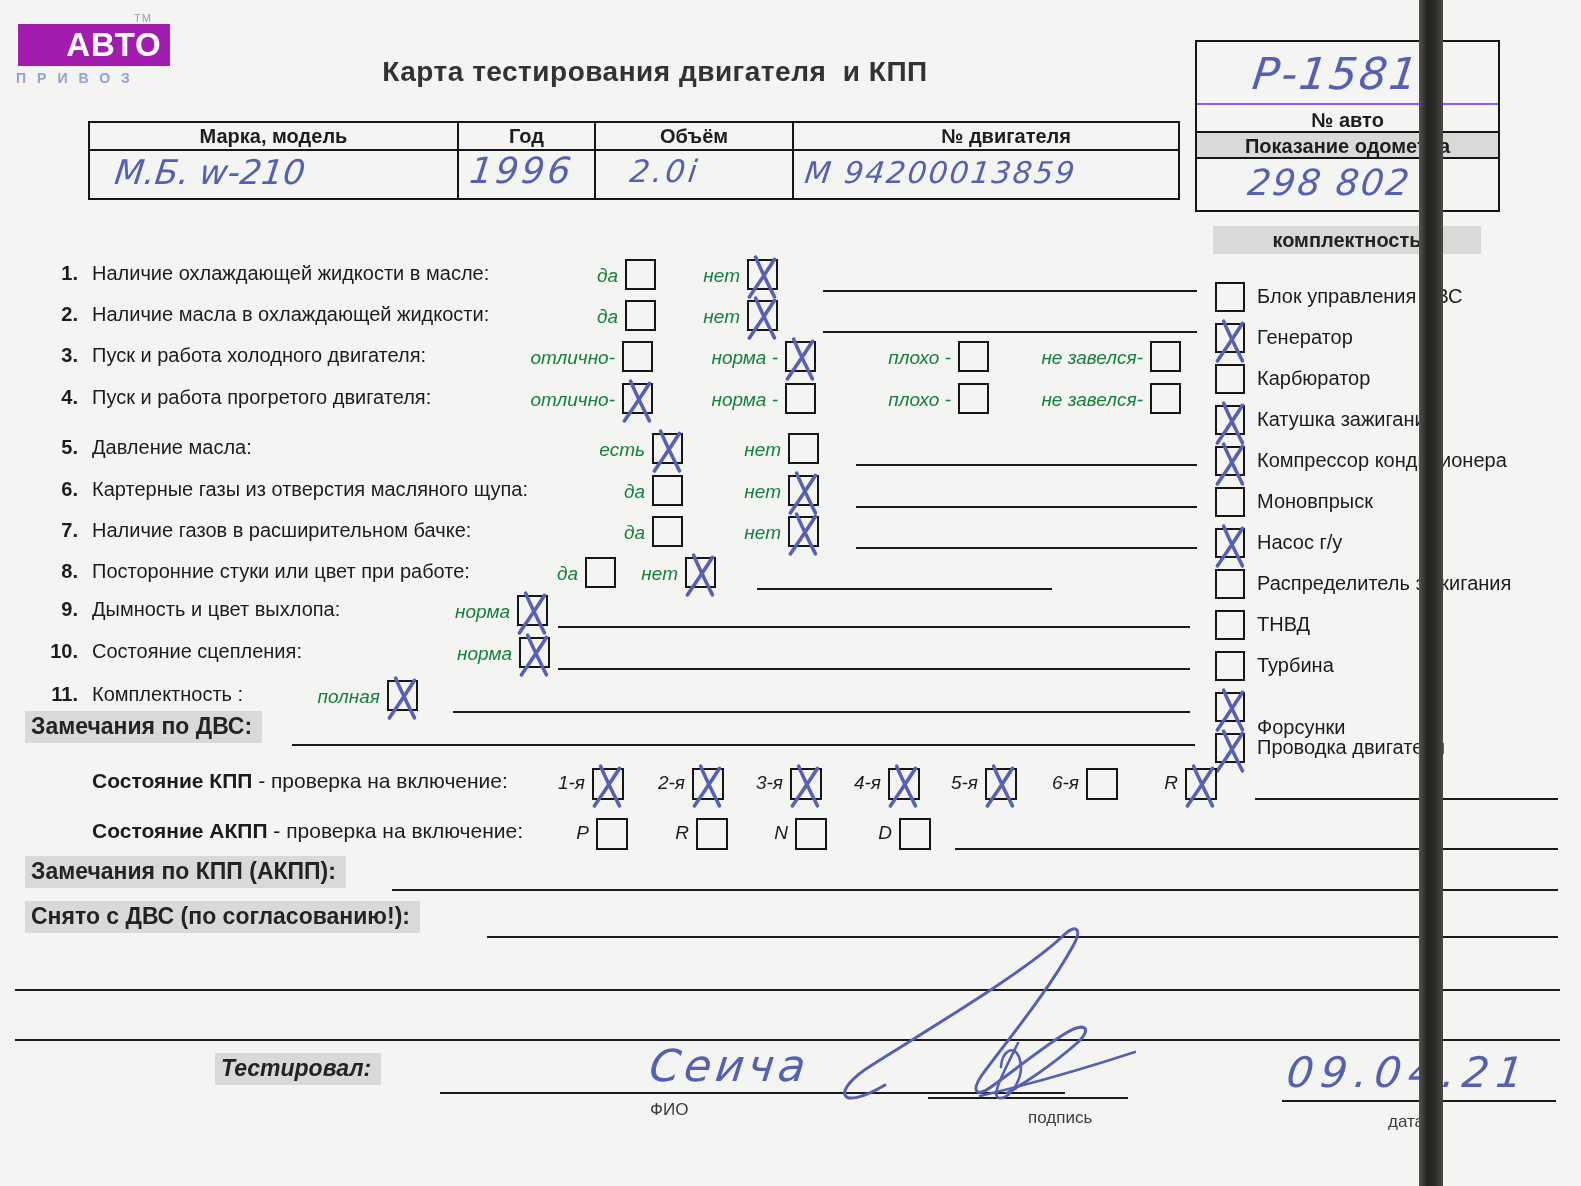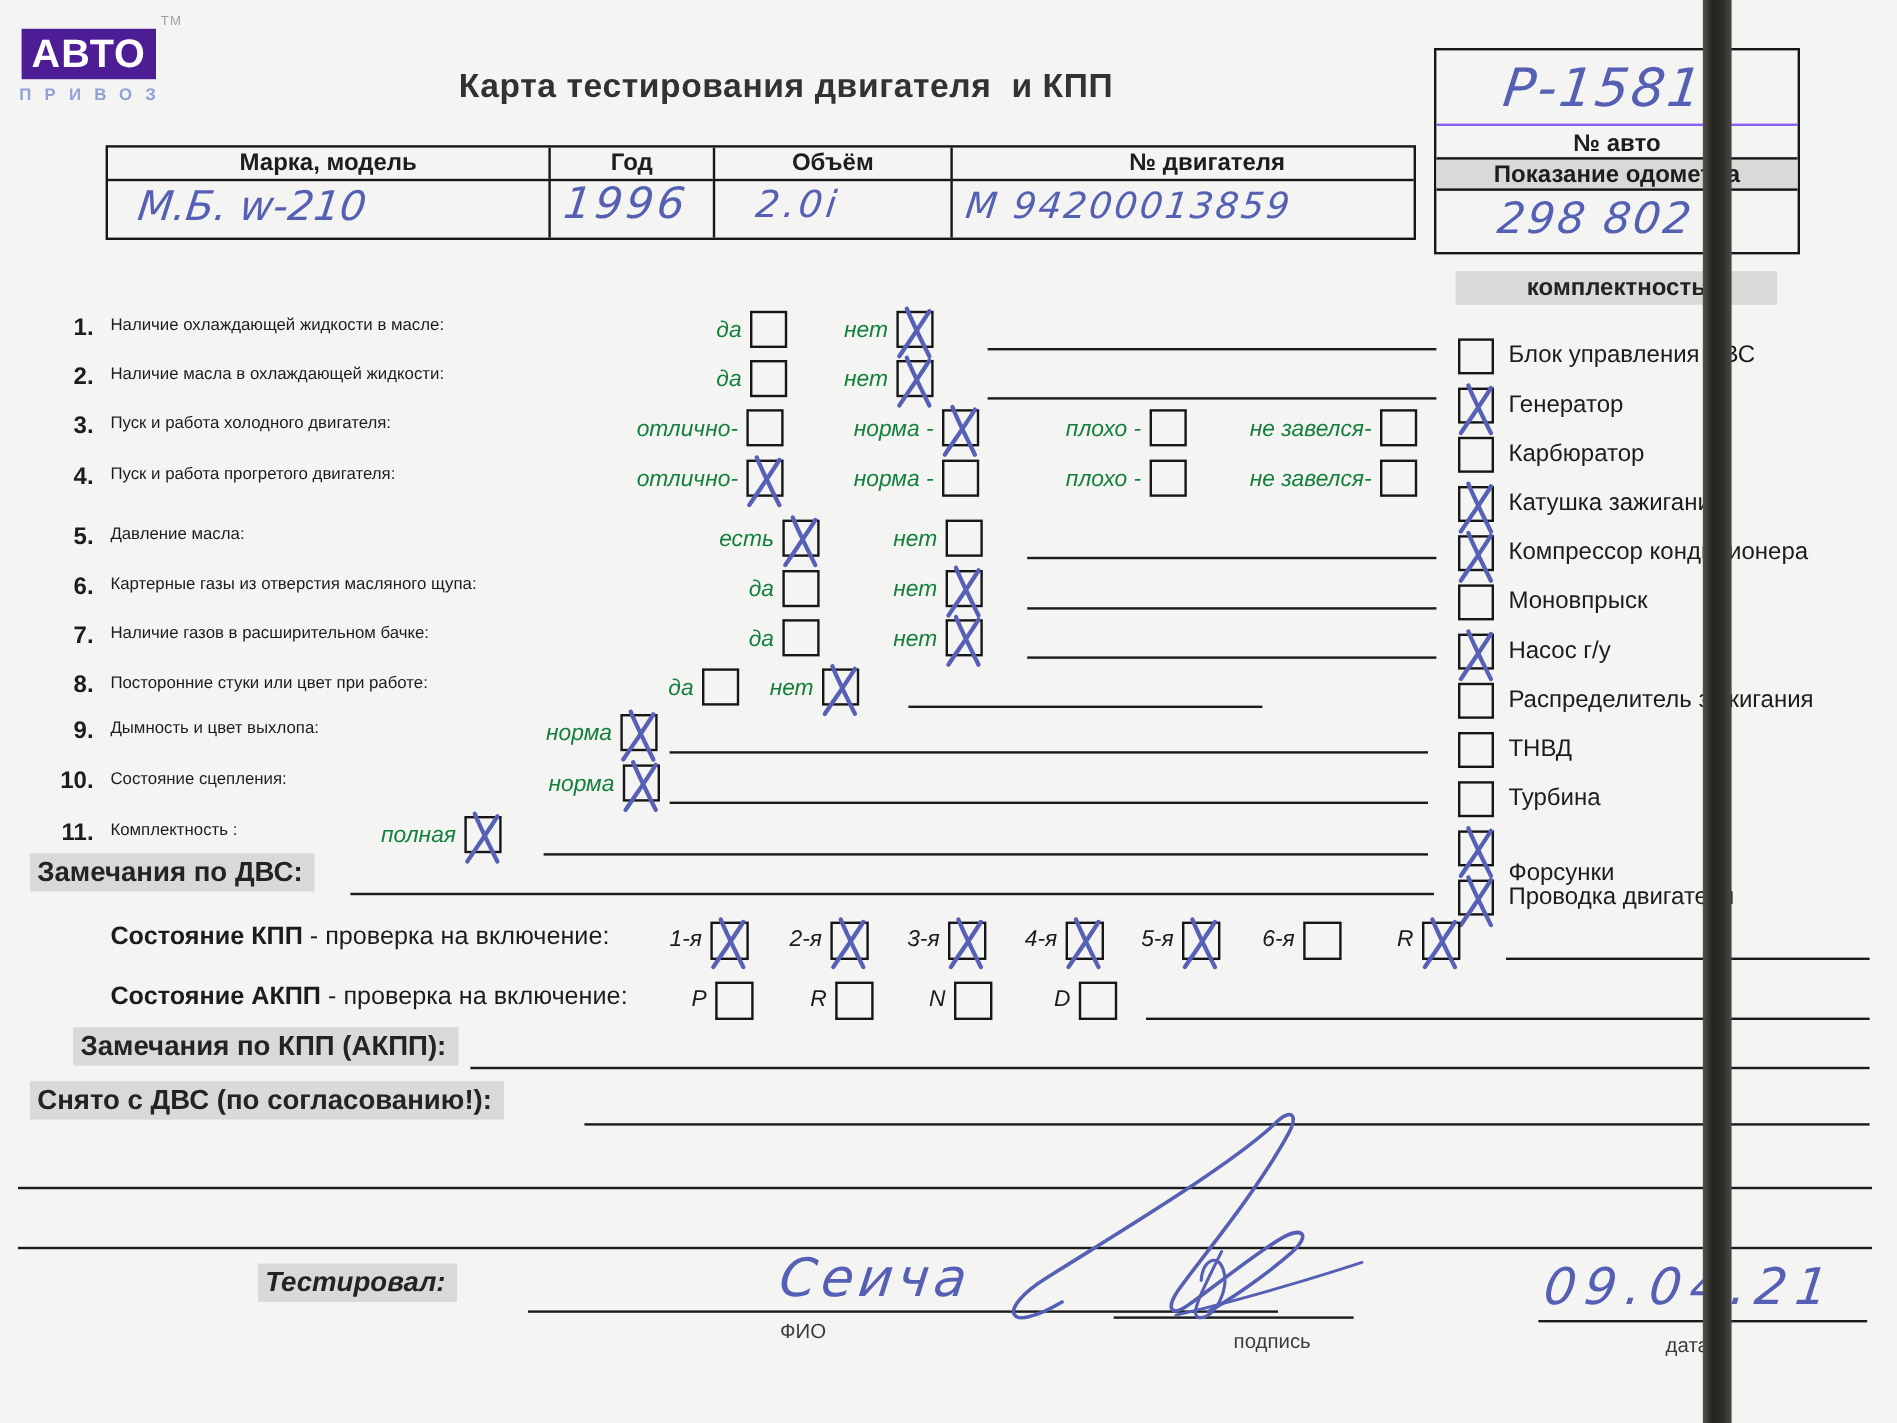--- a/index.html
+++ b/index.html
@@ -1,37 +1,37 @@
 <!DOCTYPE html>
 <html><head>
 <meta charset="utf-8">
 <style>
   html,body{margin:0;padding:0;}
   body{font-family:"Liberation Sans",sans-serif;background:#e8e8e6;}
   #sheet{position:relative;width:1581px;height:1186px;background:#f4f4f2;overflow:hidden;}
   .abs{position:absolute;}
   
-  .logo-box{left:18px;top:24px;width:112px;height:42px;background:#4c1d95;color:#fff;
-    font-weight:bold;font-size:33px;text-align:center;line-height:42px;letter-spacing:1px;}
+  .logo-box{left:18px;top:24px;width:112px;height:42px;background:#a21caf;color:#fff;
+    font-weight:bold;font-size:33px;text-align:center;line-height:42px;letter-spacing:1px;padding-left:40px;}
   .logo-tm{left:134px;top:12px;font-size:11px;color:#9aa0a8;letter-spacing:1px;}
   .logo-sub{left:16px;top:70px;font-size:14px;font-weight:bold;color:#93a1d4;letter-spacing:11px;}
   
   .title{left:240px;top:56px;width:830px;text-align:center;font-size:28px;font-weight:bold;
     color:#323232;white-space:pre;letter-spacing:.5px;}
   
   .tbl-border{border:2px solid #161616;box-sizing:border-box;}
   .cell{position:absolute;box-sizing:border-box;border-left:2px solid #161616;text-align:center;}
   .cell.first{border-left:none;}
   .th{font-weight:bold;font-size:20px;color:#1d1d1d;line-height:27px;}
   .shade{background:#d9d9d7;}
   .hand{font-family:"DejaVu Sans",sans-serif;font-style:italic;color:#5560b4;transform:skewX(-7deg);
     white-space:nowrap;}
   
   .qnum{width:34px;text-align:right;font-weight:bold;font-size:20px;color:#1c1c1c;}
-  .qlabel{font-size:14px;color:#1c1c1c;white-space:nowrap;}
+  .qlabel{font-size:20px;color:#1c1c1c;white-space:nowrap;}
   .optlabel{font-style:italic;font-size:19px;color:#15803d;white-space:nowrap;}
   .box{box-sizing:border-box;border:2px solid #161616;background:transparent;}
   .line{border-top:2px solid #1b1b1b;height:0;}
   .ck{position:absolute;left:-6px;top:-8px;overflow:visible;}
   .ck path{stroke:#5560b6;stroke-width:3.4;fill:none;stroke-linecap:round;}
   
   .sec{background:#d9d9d7;font-weight:bold;font-size:23px;color:#232323;padding:2px 10px 3px 6px;
     white-space:nowrap;}
   .kpp-text{font-size:21px;color:#1c1c1c;white-space:nowrap;margin-left:32px;}
   .kpp-text b{font-weight:bold;}
@@ -85,21 +85,21 @@
   <div class="abs kpp-text" style="left:60px;top:769px;">
     <b>Состояние КПП</b><span> - проверка на включение:</span>
   </div>
   <div class="abs line" style="left:1255px;top:798px;width:303px;"></div>
 
   <div class="abs kpp-text" style="left:60px;top:819px;">
     <b>Состояние АКПП</b><span> - проверка на включение:</span>
   </div>
   <div class="abs line" style="left:955px;top:848px;width:603px;"></div>
 
-  <div class="abs sec" style="left:25px;top:856px;margin-left:36px;">Замечания по КПП (АКПП):</div>
+  <div class="abs sec" style="left:25px;top:856px;">Замечания по КПП (АКПП):</div>
   <div class="abs line" style="left:392px;top:889px;width:1166px;"></div>
 
   <div class="abs sec" style="left:25px;top:901px;">Снято с ДВС (по согласованию!):</div>
   <div class="abs line" style="left:487px;top:936px;width:1071px;"></div>
 
   <div class="abs line" style="left:15px;top:989px;width:1545px;"></div>
   <div class="abs line" style="left:15px;top:1039px;width:1545px;"></div>
 
   <div class="abs sec" style="left:215px;top:1053px;font-style:italic;">Тестировал:</div>
   <div class="abs line" style="left:440px;top:1092px;width:625px;"></div>

